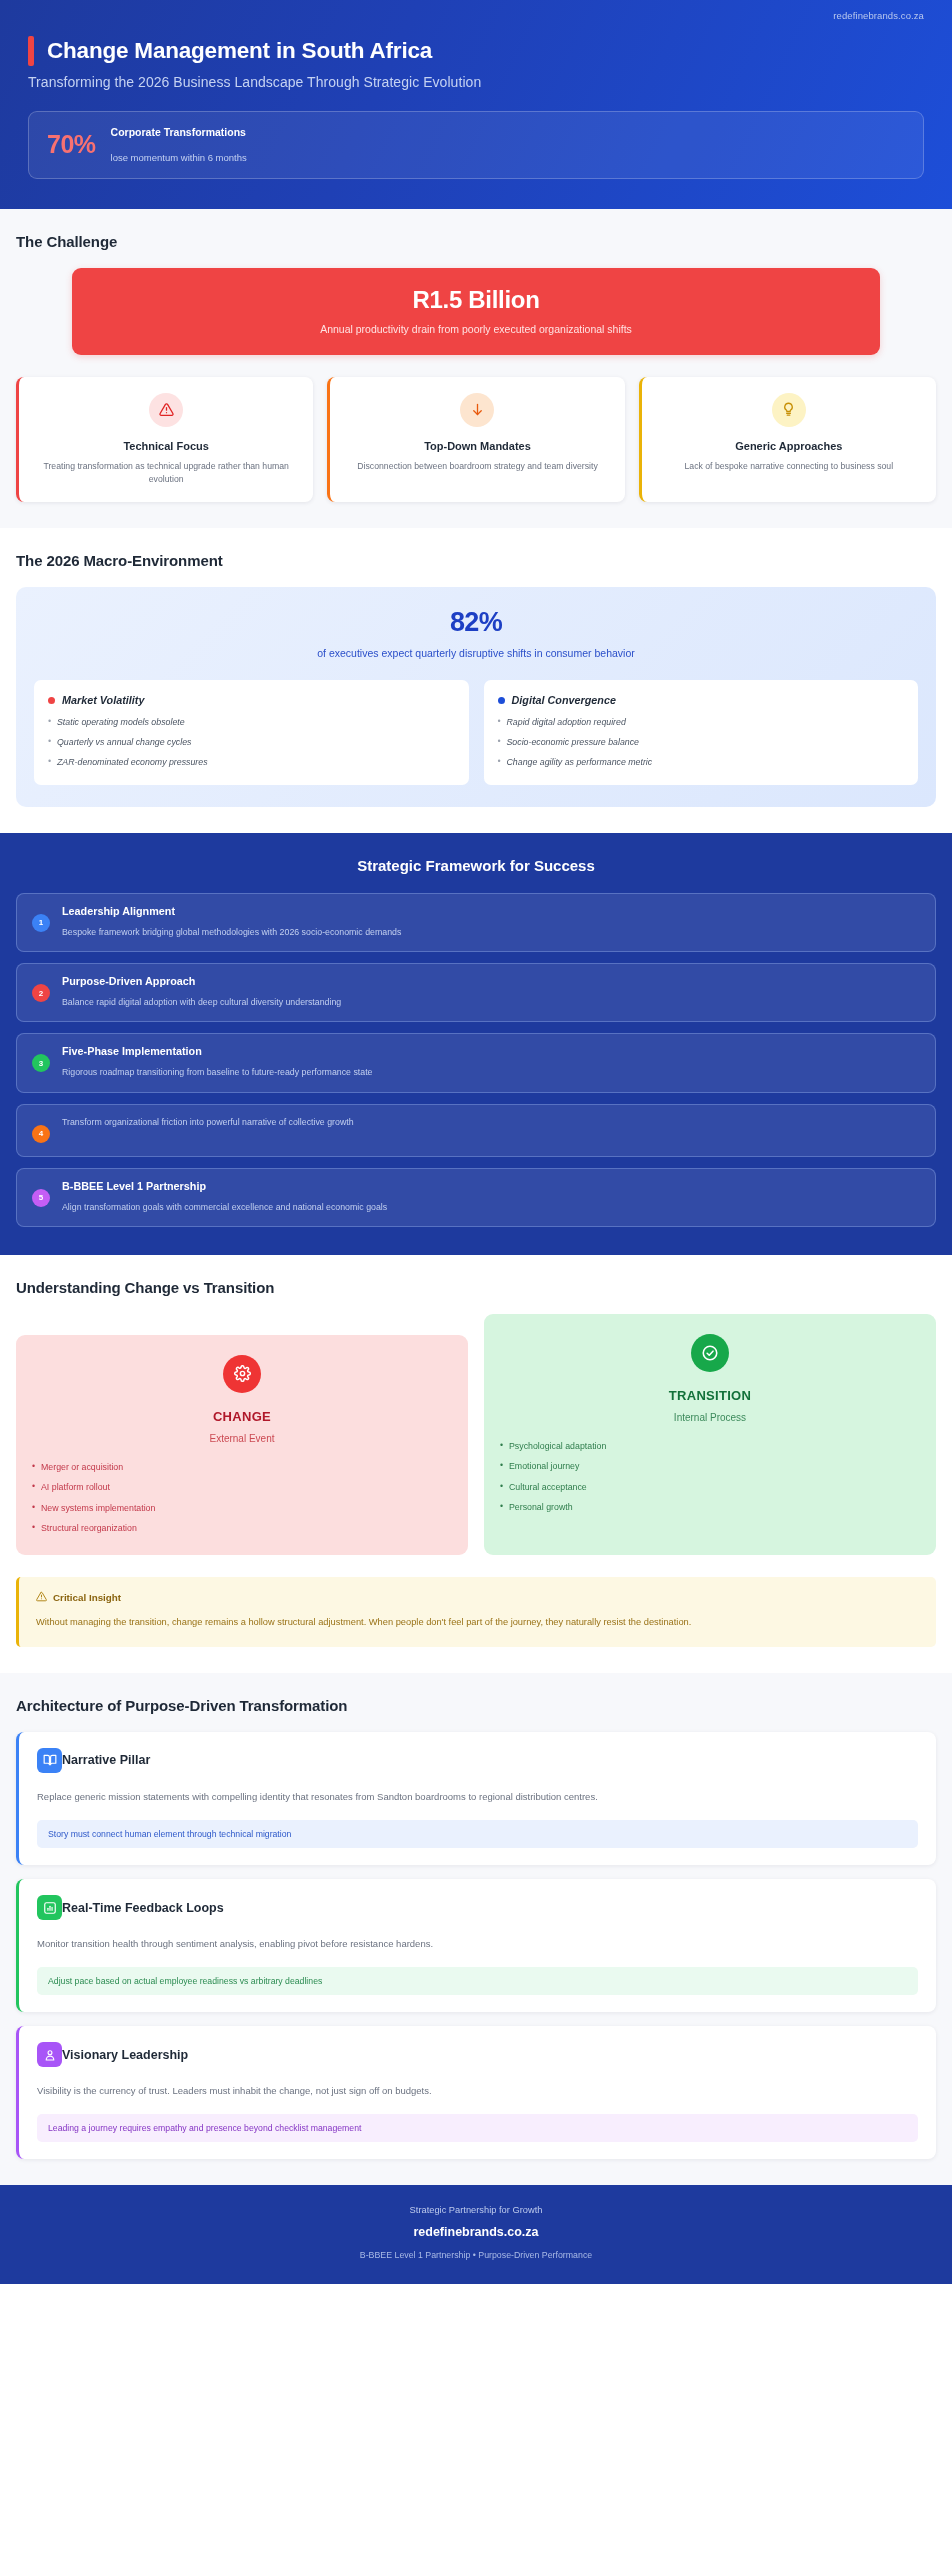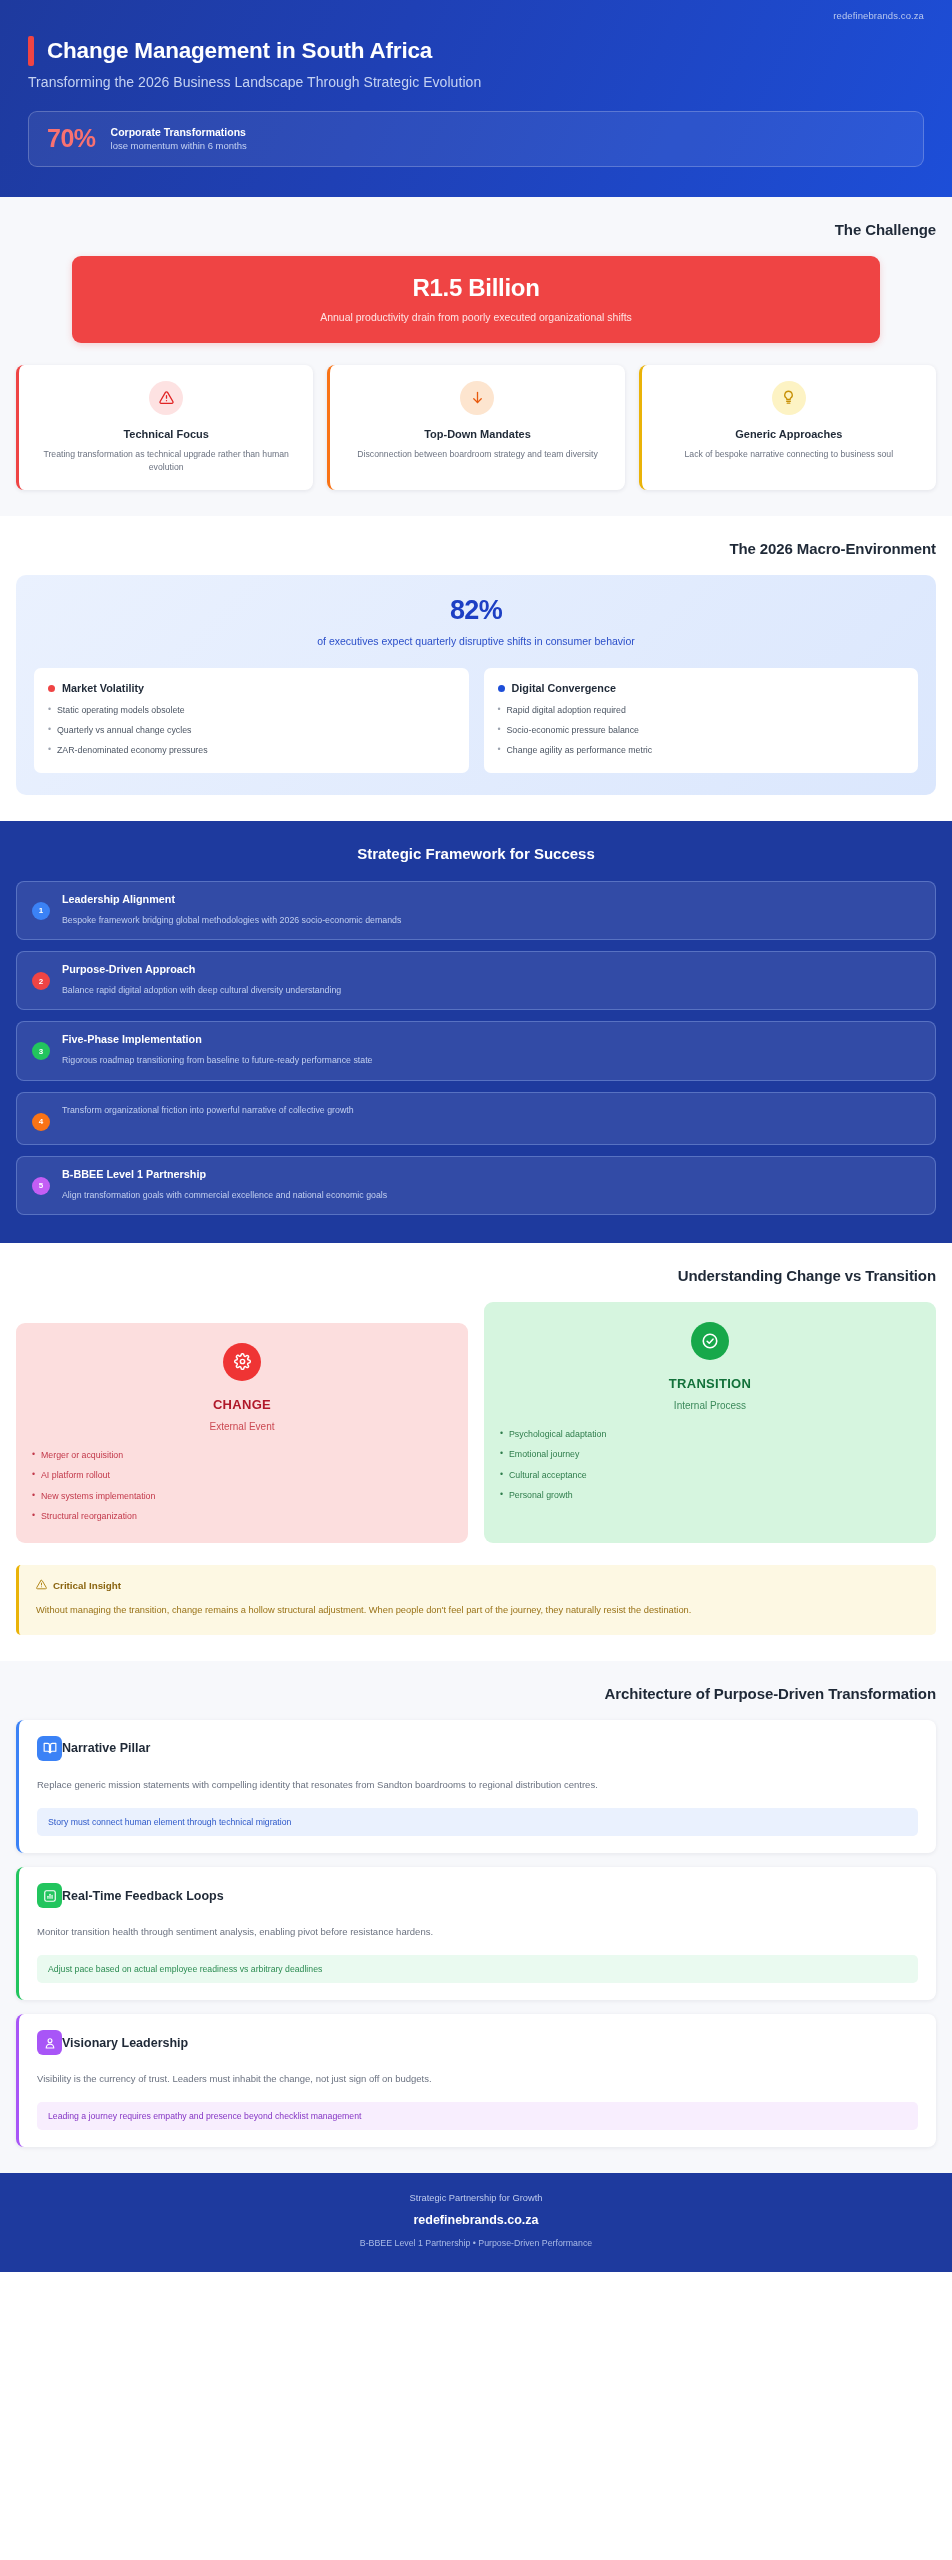--- a/index.html
+++ b/index.html
@@ -75,29 +75,29 @@
   .hero-stat-label {
     font-size: 10.5px;
     font-weight: bold;
     color: #ffffff;
     line-height: 1.35;
   }
   .hero-stat-desc {
     font-size: 9.5px;
     color: #c5d2f2;
     line-height: 1.35;
-    margin-top: 1px;
+    margin-top: 13px;
   }
 
   
   .sec { padding: 24px 16px 26px 16px; }
   .sec-light { background: #f7f8fb; }
   .sec-white { background: #ffffff; }
   .sec-title {
-    text-align: right;
+    text-align: left;
     font-size: 15px;
     font-weight: bold;
     color: #1f2937;
     margin-bottom: 18px;
     letter-spacing: -.1px;
   }
 
   
   .red-banner {
     background: #ef4444;
@@ -182,20 +182,21 @@
   .macro-cols {
     display: flex;
     gap: 15px;
     margin-top: 21px;
   }
   .macro-card {
     flex: 1;
     background: #ffffff;
     border-radius: 7px;
     padding: 14px 6px 16px 14px;
+    font-style: italic;
   }
   .macro-card-head {
     display: flex;
     align-items: center;
     gap: 7px;
     font-size: 10.8px;
     font-weight: bold;
     color: #1f2937;
     margin-bottom: 11px;
   }

